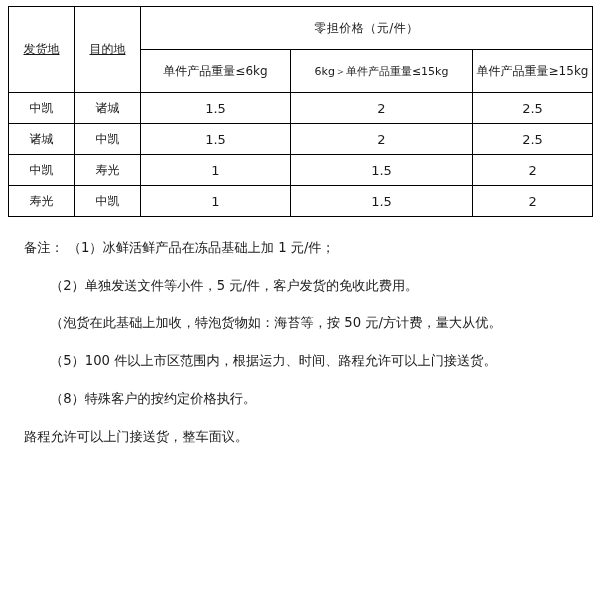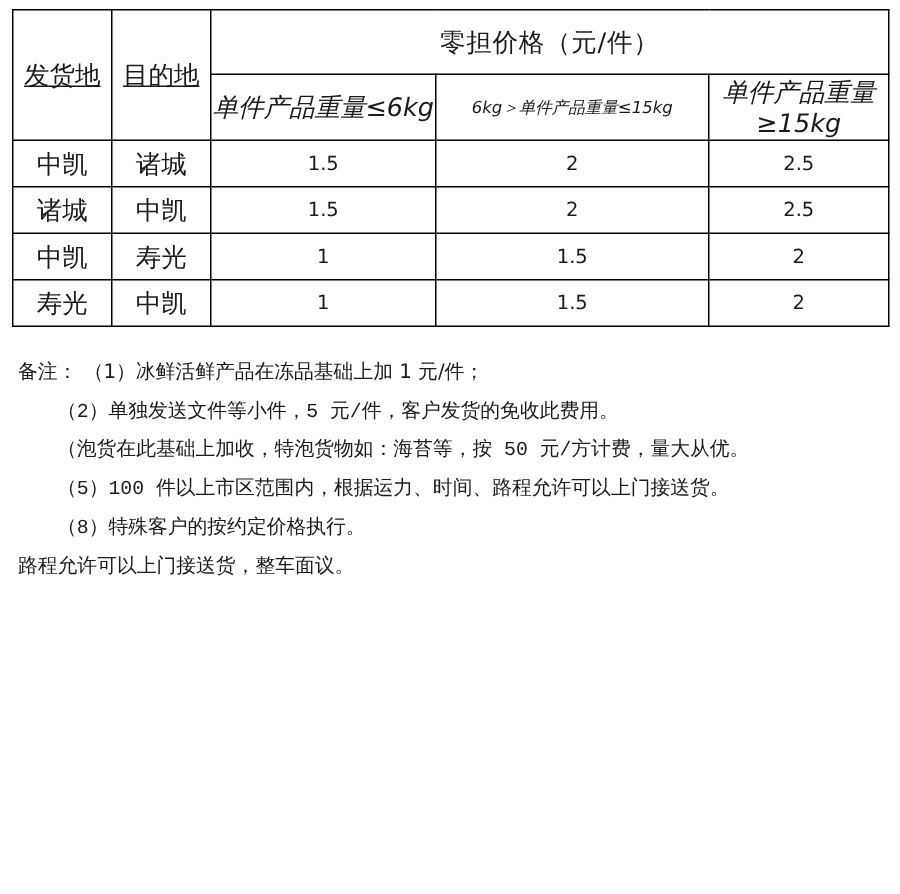--- a/index.html
+++ b/index.html
@@ -25,21 +25,21 @@
     border-collapse: collapse;
     width: 584px;
     margin: 0 auto;
     table-layout: fixed;
   }
   table.rates td, table.rates th {
     border: 1px solid #000000;
     text-align: center;
     vertical-align: middle;
     font-weight: normal;
-    font-size: 17px;
+    font-size: 12px;
     padding: 0;
   }
   .col-origin { width: 66px; }
   .col-dest { width: 66px; }
   .col-w1 { width: 150px; }
   .col-w2 { width: 182px; }
   .col-w3 { width: 120px; }
 
   .hdr-origin, .hdr-dest {
     height: 84px;
@@ -48,49 +48,47 @@
   }
   .hdr-price {
     height: 42px;
     font-size: 14.5px;
     font-weight: bold;
     letter-spacing: 0.5px;
   }
   .hdr-sub {
     height: 42px;
     font-size: 12px;
-    font-style: italic;
   }
   .hdr-sub.small {
     font-size: 11px;
     margin-left: 28px;
   }
   .data-row td {
     height: 30px;
     font-size: 12.5px;
   }
   .data-row td.num {
     font-size: 13px;
   }
 
   .notes {
     margin: 18px 4px 0 4px;
     font-size: 13.2px;
     line-height: 1.95;
   }
   .notes p {
-    margin: 0;
+    margin: 12px;
     text-indent: 0;
   }
   .note-line {
     margin: 0;
   }
   .indent2 {
     padding-left: 26px;
-    font-family: Liberation Mono, monospace;
   }
   .hang {
     padding-left: 0;
   }
 </style>
 </head>
 <body>
 
 <div class="page">
 

